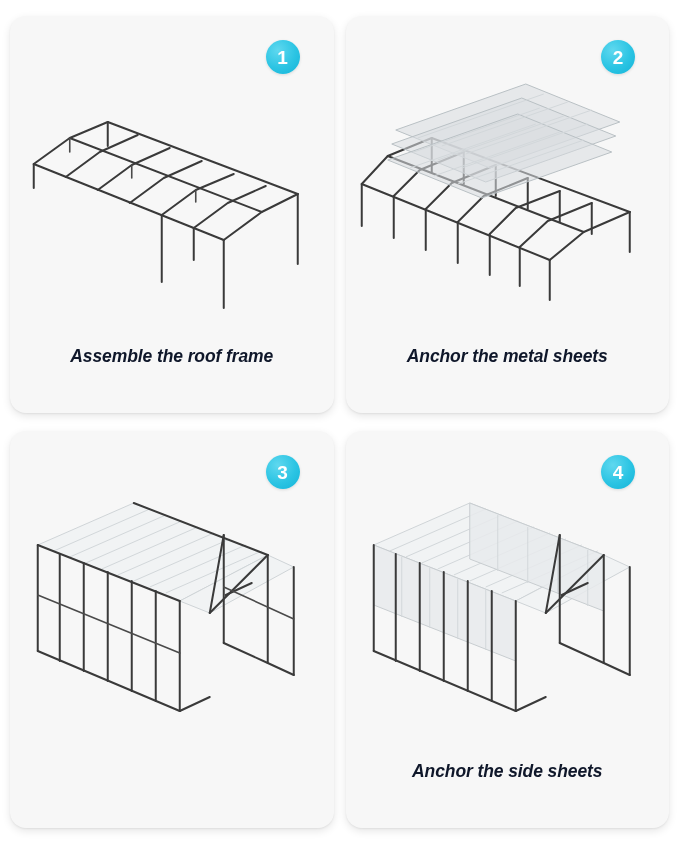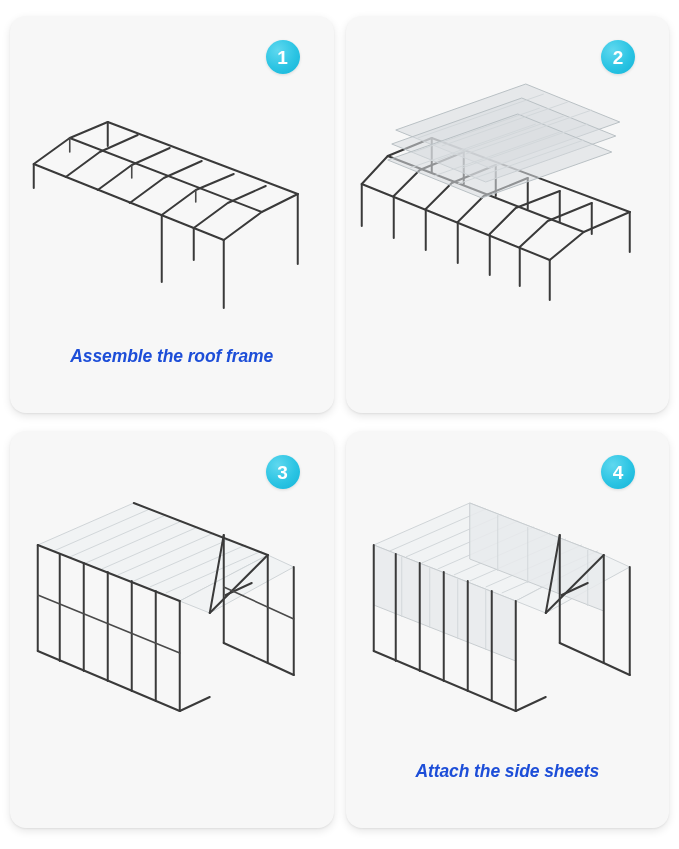--- a/index.html
+++ b/index.html
@@ -68,21 +68,21 @@
   }
   .caption {
     position: absolute;
     left: 0;
     right: 0;
     bottom: 46px;
     text-align: center;
     font-size: 17.5px;
     font-weight: bold;
     font-style: italic;
-    color: #1d4ed8;
+    color: #0f172a;
     letter-spacing: -0.1px;
   }
   .frame-line {
     fill: none;
     stroke: #3a3a3a;
     stroke-width: 2;
     stroke-linecap: round;
     stroke-linejoin: round;
   }
   .frame-line-thin {
@@ -199,20 +199,21 @@
               <path d="M66 92 L192 48"></path>
               <path d="M90 100 L216 56"></path>
               <path d="M114 108 L240 64"></path>
               <path d="M62 108 L188 64"></path>
               <path d="M86 116 L212 72"></path>
               <path d="M110 124 L236 80"></path>
             </g>
           </g>
         </svg>
       </div>
+      <div class="caption">Anchor the metal sheets</div>
     </div>
 
     <div class="card">
       <div class="badge">3</div>
       <div class="art">
         <svg viewBox="0 0 320 250" preserveAspectRatio="xMidYMid meet">
 
           <polygon class="sheet-panel-solid" points="26,70 122,28 256,80 168,126"></polygon>
           <polygon class="sheet-panel-solid" points="168,126 256,80 282,92 198,138"></polygon>
           <g class="sheet-rib">
@@ -300,17 +301,17 @@
             <path d="M282 92 L282 200"></path>
             <path d="M26 176 L168 236"></path>
             <path d="M168 236 L198 222"></path>
             <path d="M212 168 L256 188 L282 200"></path>
             <path d="M198 138 L212 60"></path>
             <path d="M198 138 L256 80"></path>
             <path d="M214 120 L240 108"></path>
           </g>
         </svg>
       </div>
-      <div class="caption">Attach the side sheets</div>
+      <div class="caption">Anchor the side sheets</div>
     </div>
 
   </div>
 </div>
 
 </body></html>

